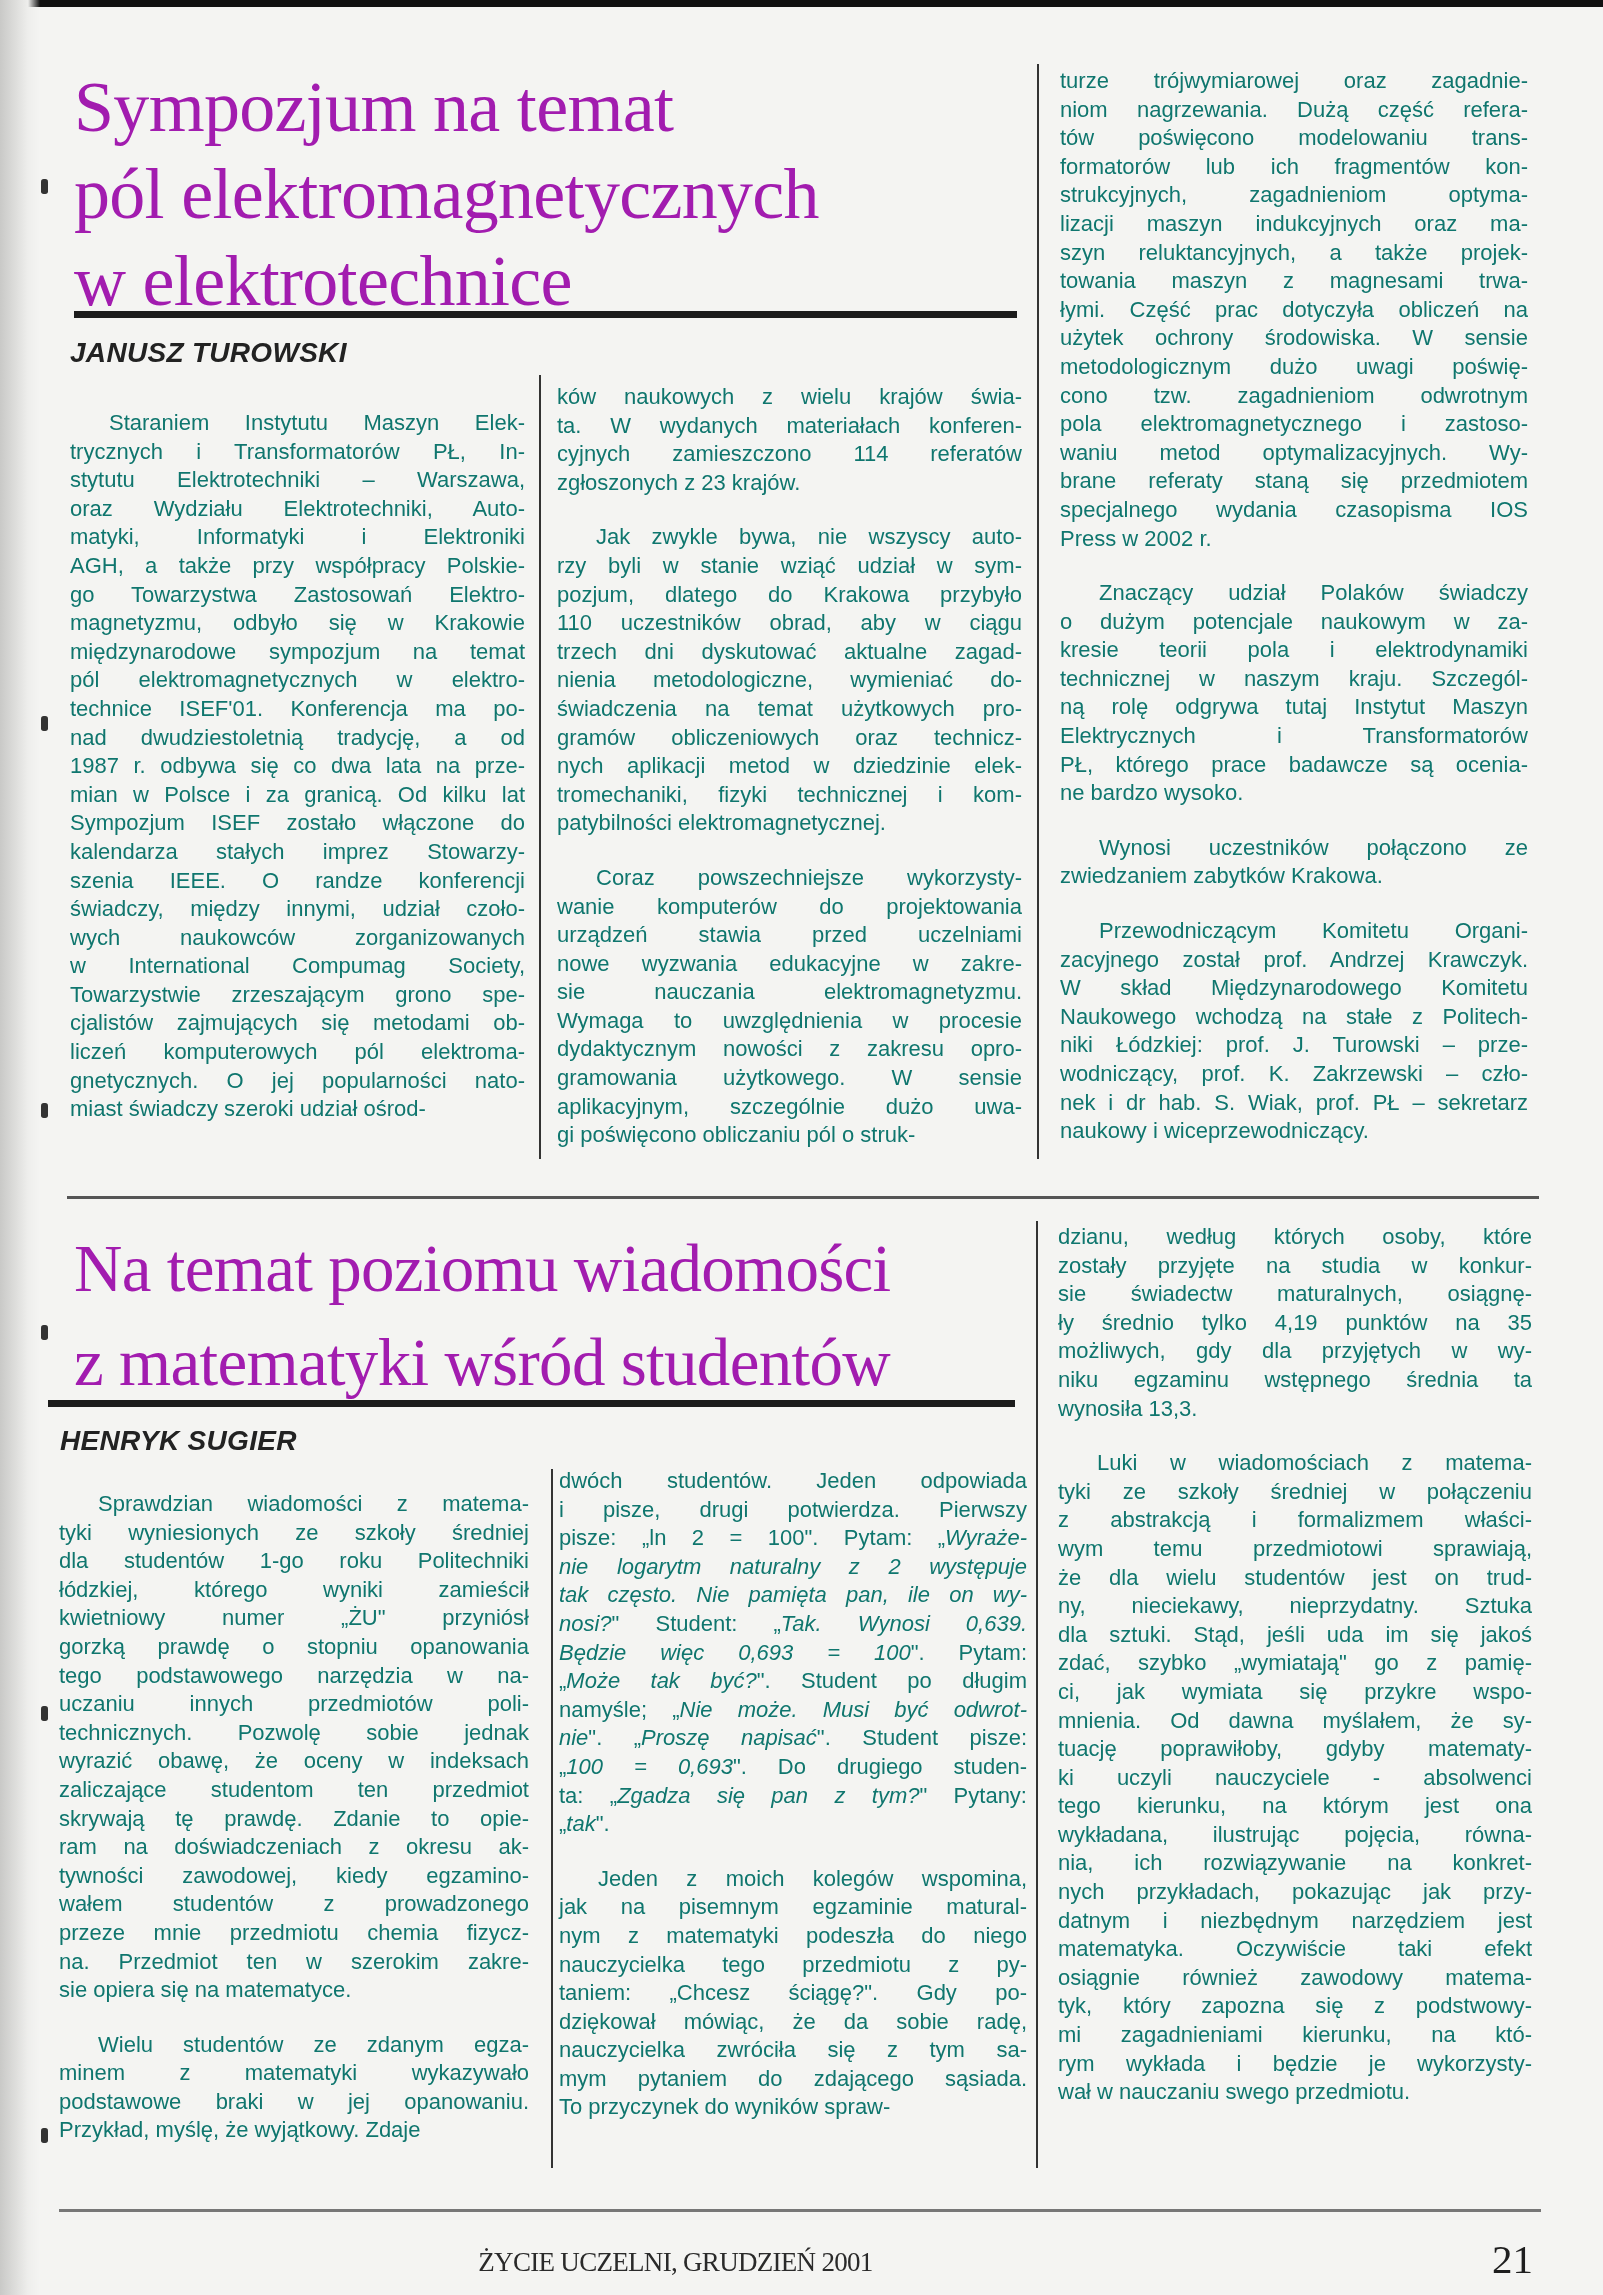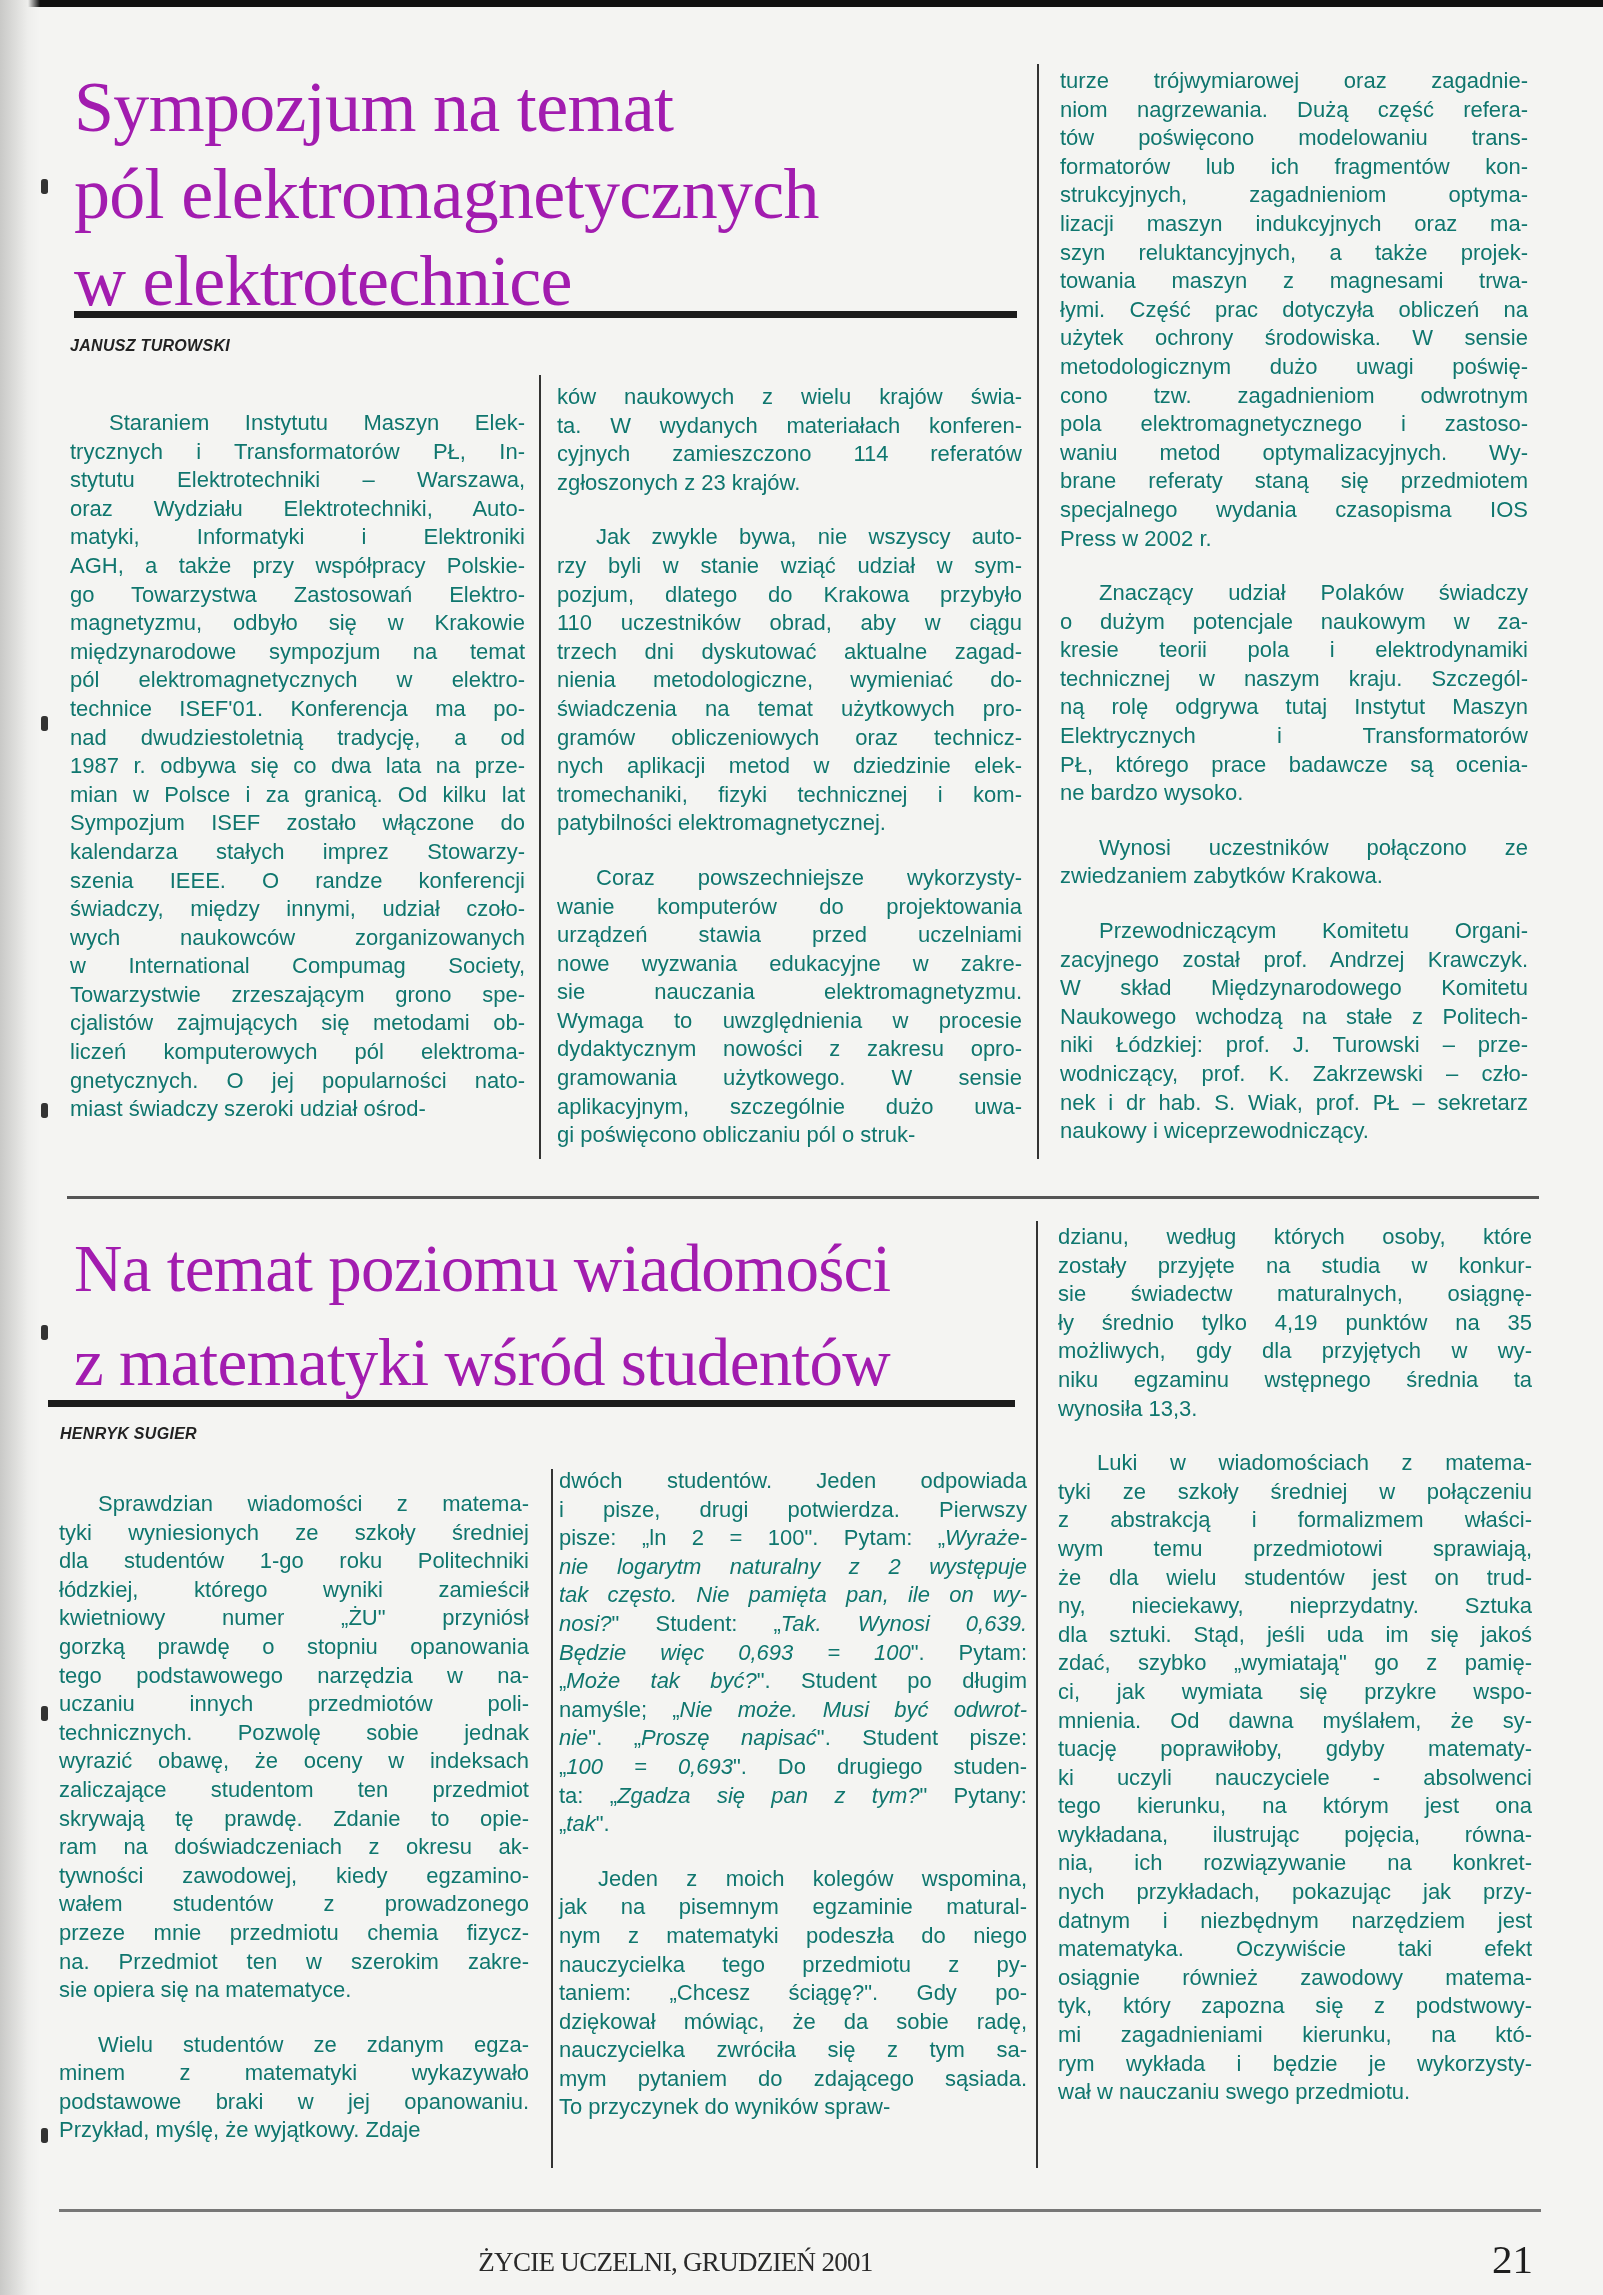--- a/index.html
+++ b/index.html
@@ -16,21 +16,21 @@
     position: absolute; left: 74px;
     font-family: "Liberation Serif", "DejaVu Serif", serif;
     font-weight: normal; color: #a21caf; margin: 0;
     font-size: 72px; line-height: 87px; letter-spacing: -0.7px;
   }
   .rule-thick { position: absolute; height: 6.7px; background: #1c1c1c; }
   .rule-thin { position: absolute; height: 2.7px; background: #555; }
   .byline {
     position: absolute; left: 70px;
     font-family: "Liberation Sans", "DejaVu Sans", sans-serif;
-    font-style: italic; font-weight: bold; font-size: 16px; color: #222; letter-spacing: 0.3px;
+    font-style: italic; font-weight: bold; font-size: 28px; color: #222; letter-spacing: 0.3px;
   }
   .col {
     position: absolute; font-size: 22px; line-height: 28.6px; text-align: justify;
     color: #0f766e; hyphens: manual;
     font-family: Liberation Sans, sans-serif;
   }
   .col .ln { display: block; text-align: justify; text-align-last: justify; white-space: nowrap; }
   .col .ln.last { text-align-last: left; }
   .col .ln.ind { padding-left: 39px; margin-top: 26px; }
   .col em { font-style: italic; margin-top: 24px; }

